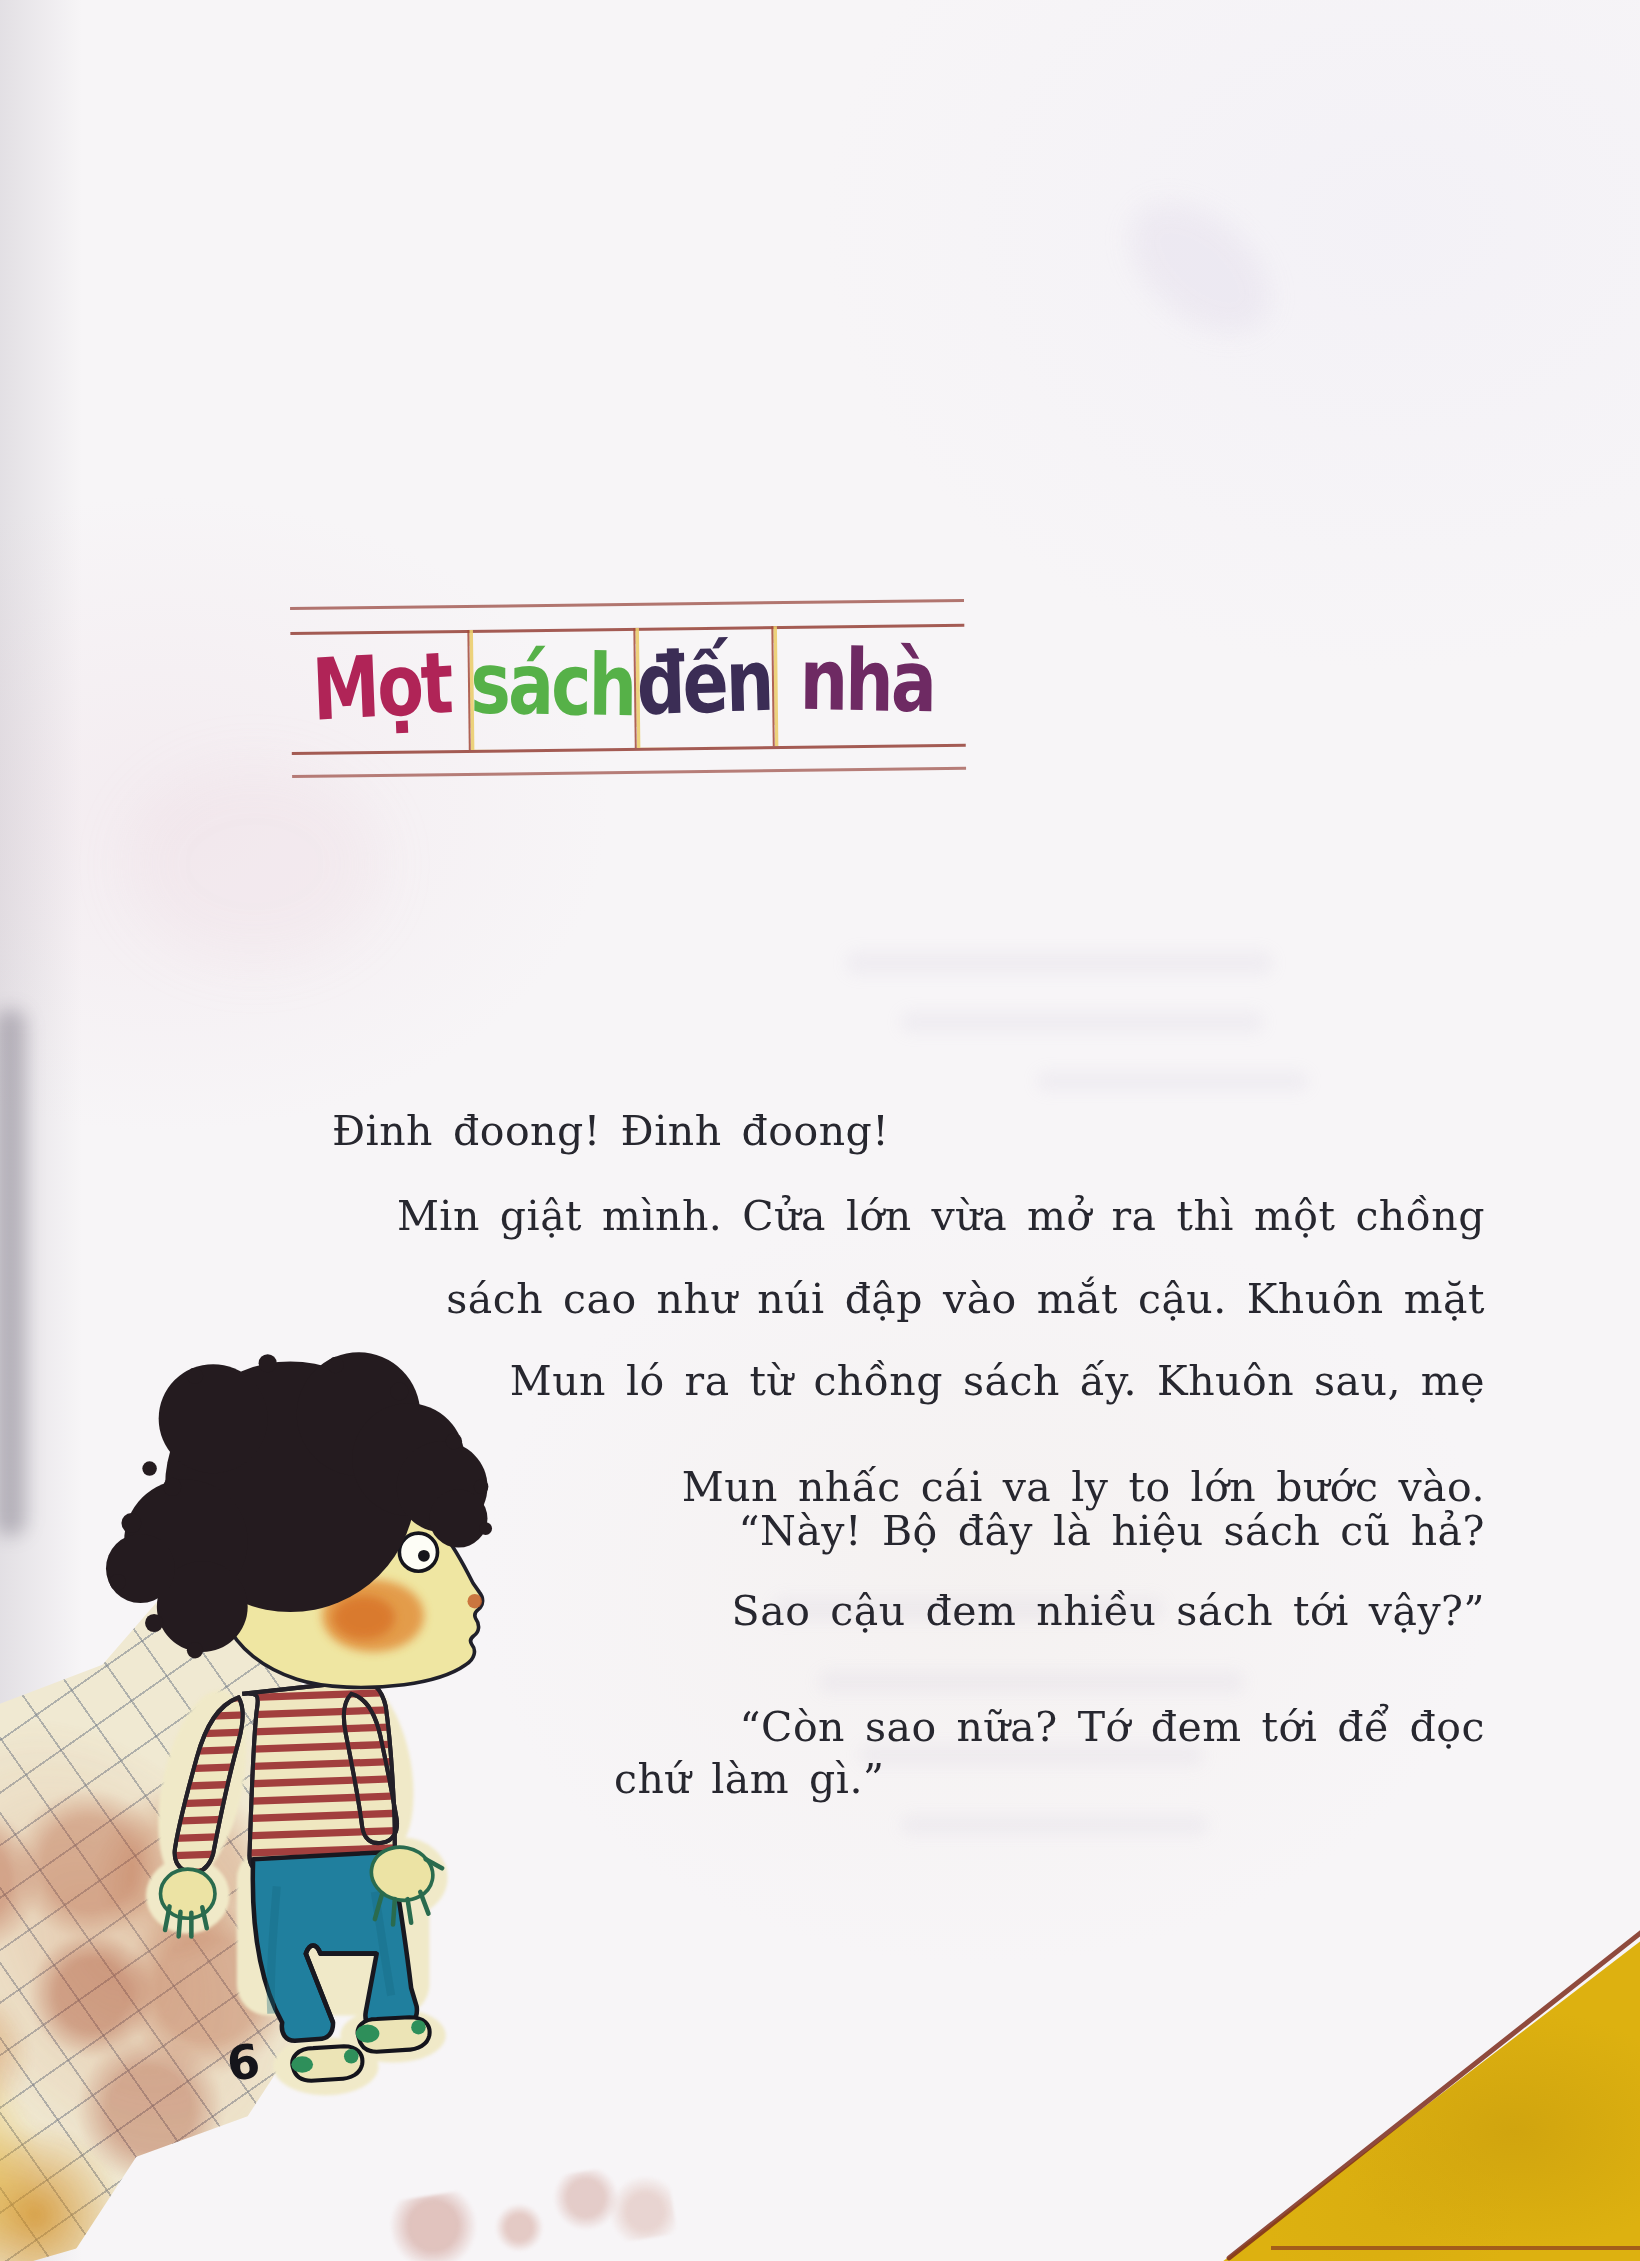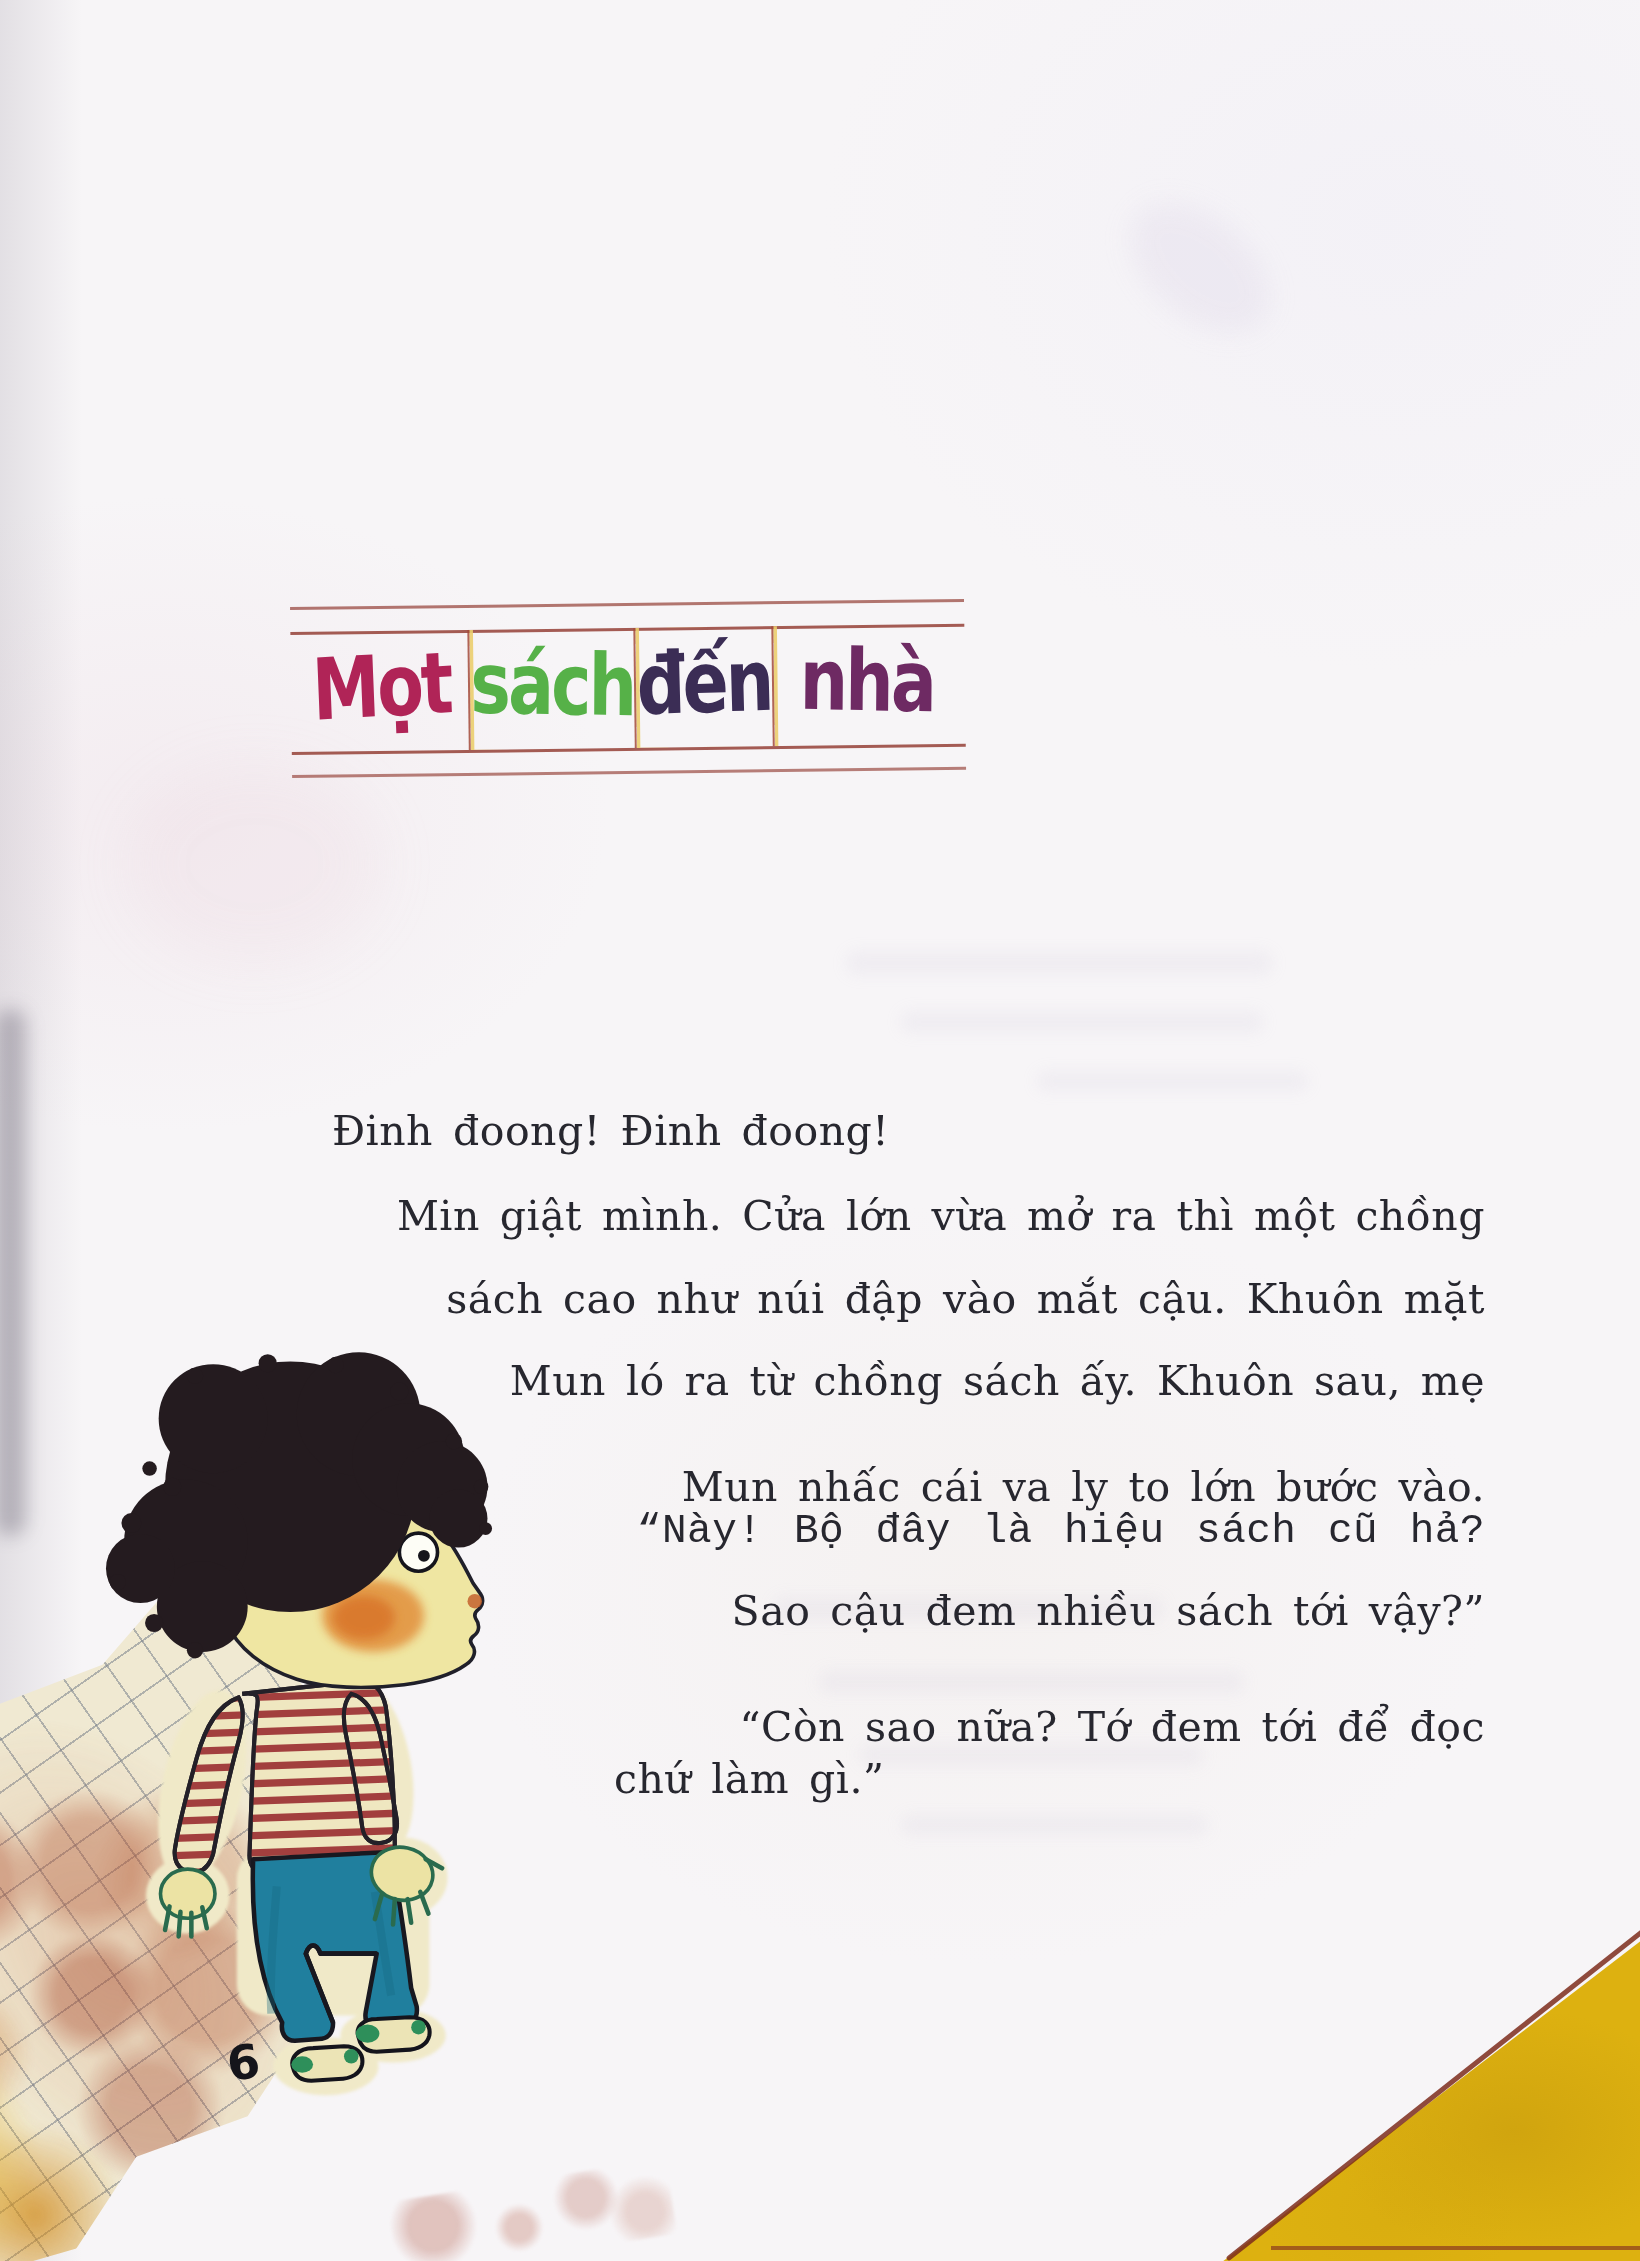--- a/index.html
+++ b/index.html
@@ -36,21 +36,21 @@
   .t-cell.c2 .t-word{transform:scaleX(.8) rotate(1.3deg);}
   .t-cell.c3 .t-word{transform:scaleX(.8) rotate(-1deg);}
   .t-cell.c4 .t-word{transform:scaleX(.8) rotate(1.5deg);}
 
   
   .line{position:absolute;font-size:41px;line-height:1;color:#27272f;
     letter-spacing:0.5px;word-spacing:6.4px;white-space:nowrap;}
   .line.r{right:155px;text-align:right;}
   .l-intro{left:332px;top:1111px;}
   .l-p1a{top:1196px;}.l-p1b{top:1279px;}.l-p1c{top:1361px;}.l-p1d{top:1443px;margin-top:24px;}
-  .l-q1a{top:1511px;font-family:Liberation Mono, monospace;}.l-q1b{top:1591px;margin-left:9px;}
+  .l-q1a{top:1511px;}.l-q1b{top:1591px;margin-left:9px;}
   .l-q2a{top:1686px;margin-top:21px;}
   .l-q2b{left:614px;top:1759px;}
 
   .page-num{position:absolute;left:227px;top:2035px;
     font-family:"DejaVu Sans", sans-serif;font-weight:700;font-size:47px;color:#15151b;
     transform:rotate(-8deg);}
 
   
   .graph-paper{position:absolute;left:-218px;top:1673px;width:636px;height:509px;
     transform:rotate(-35deg);

